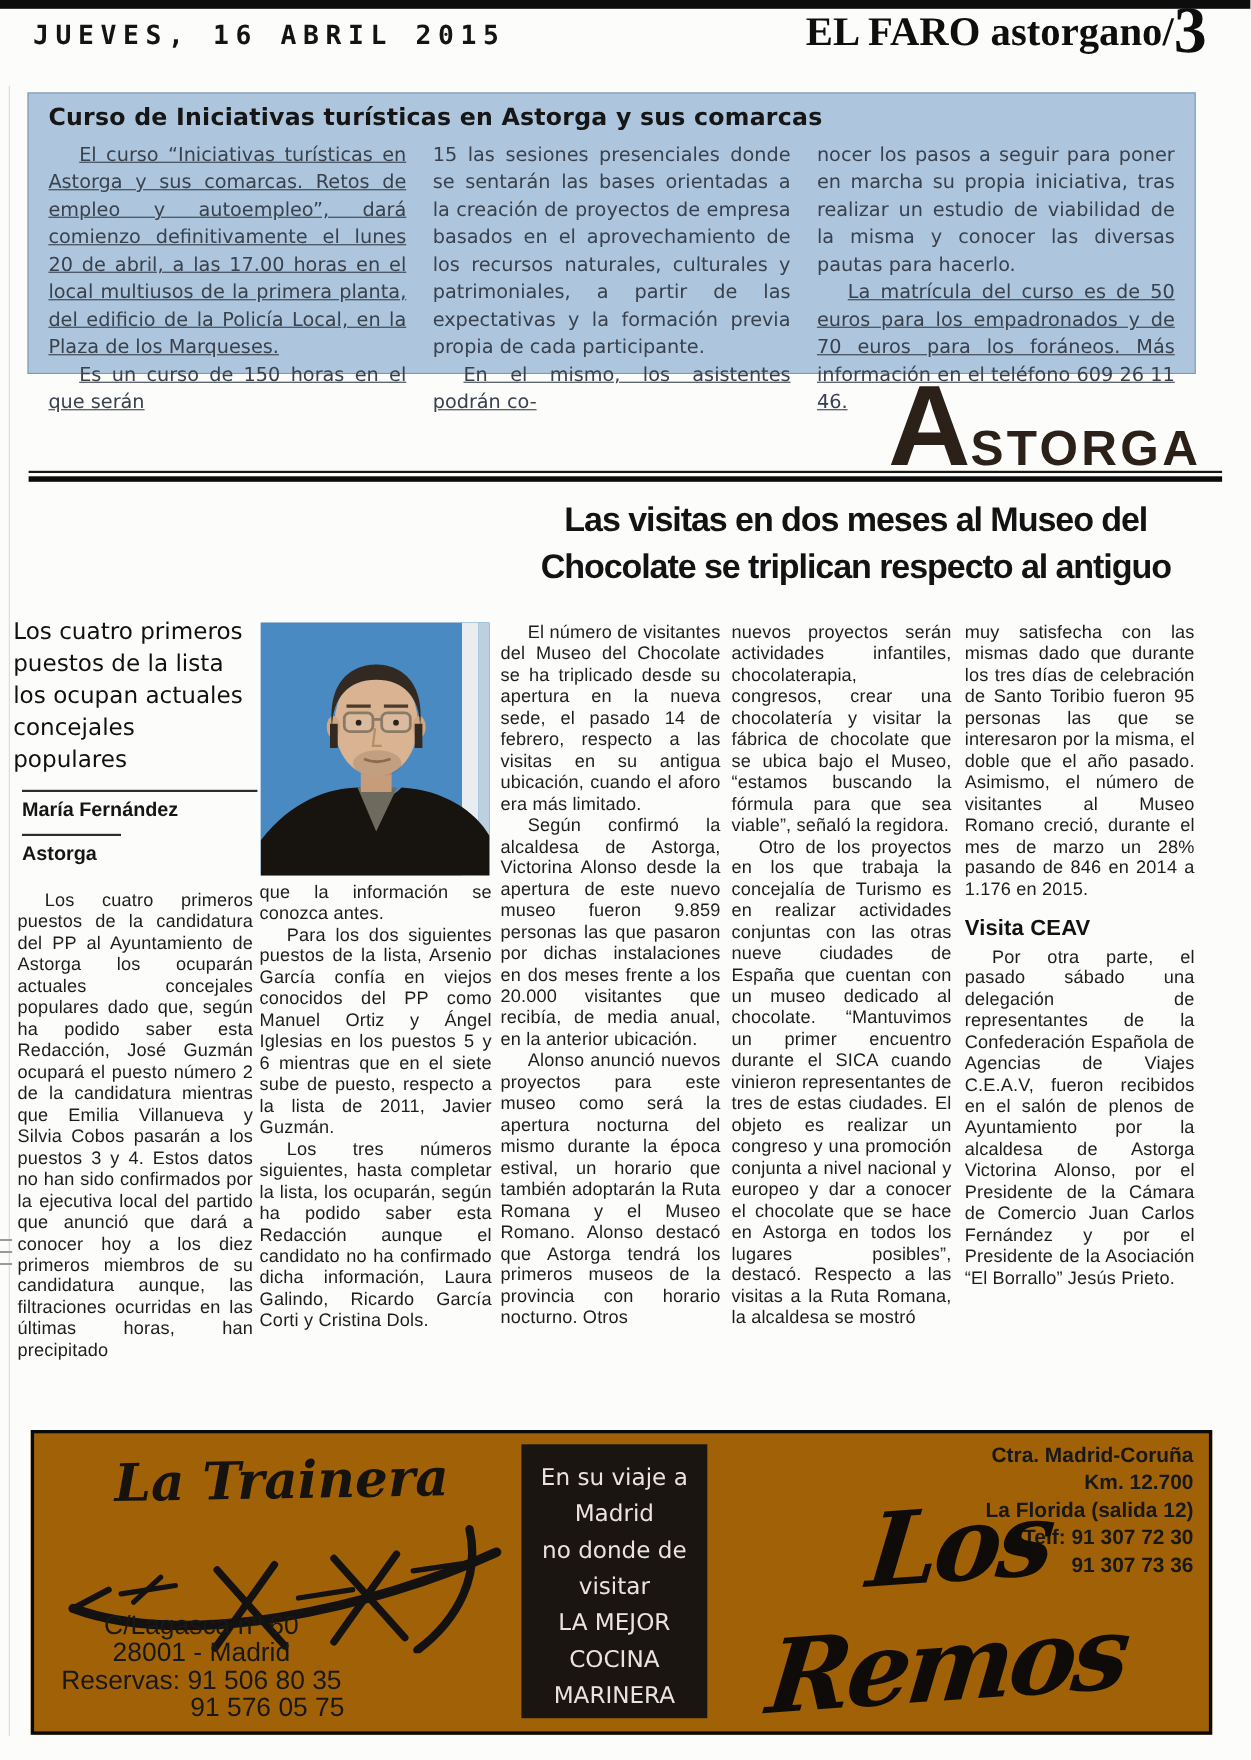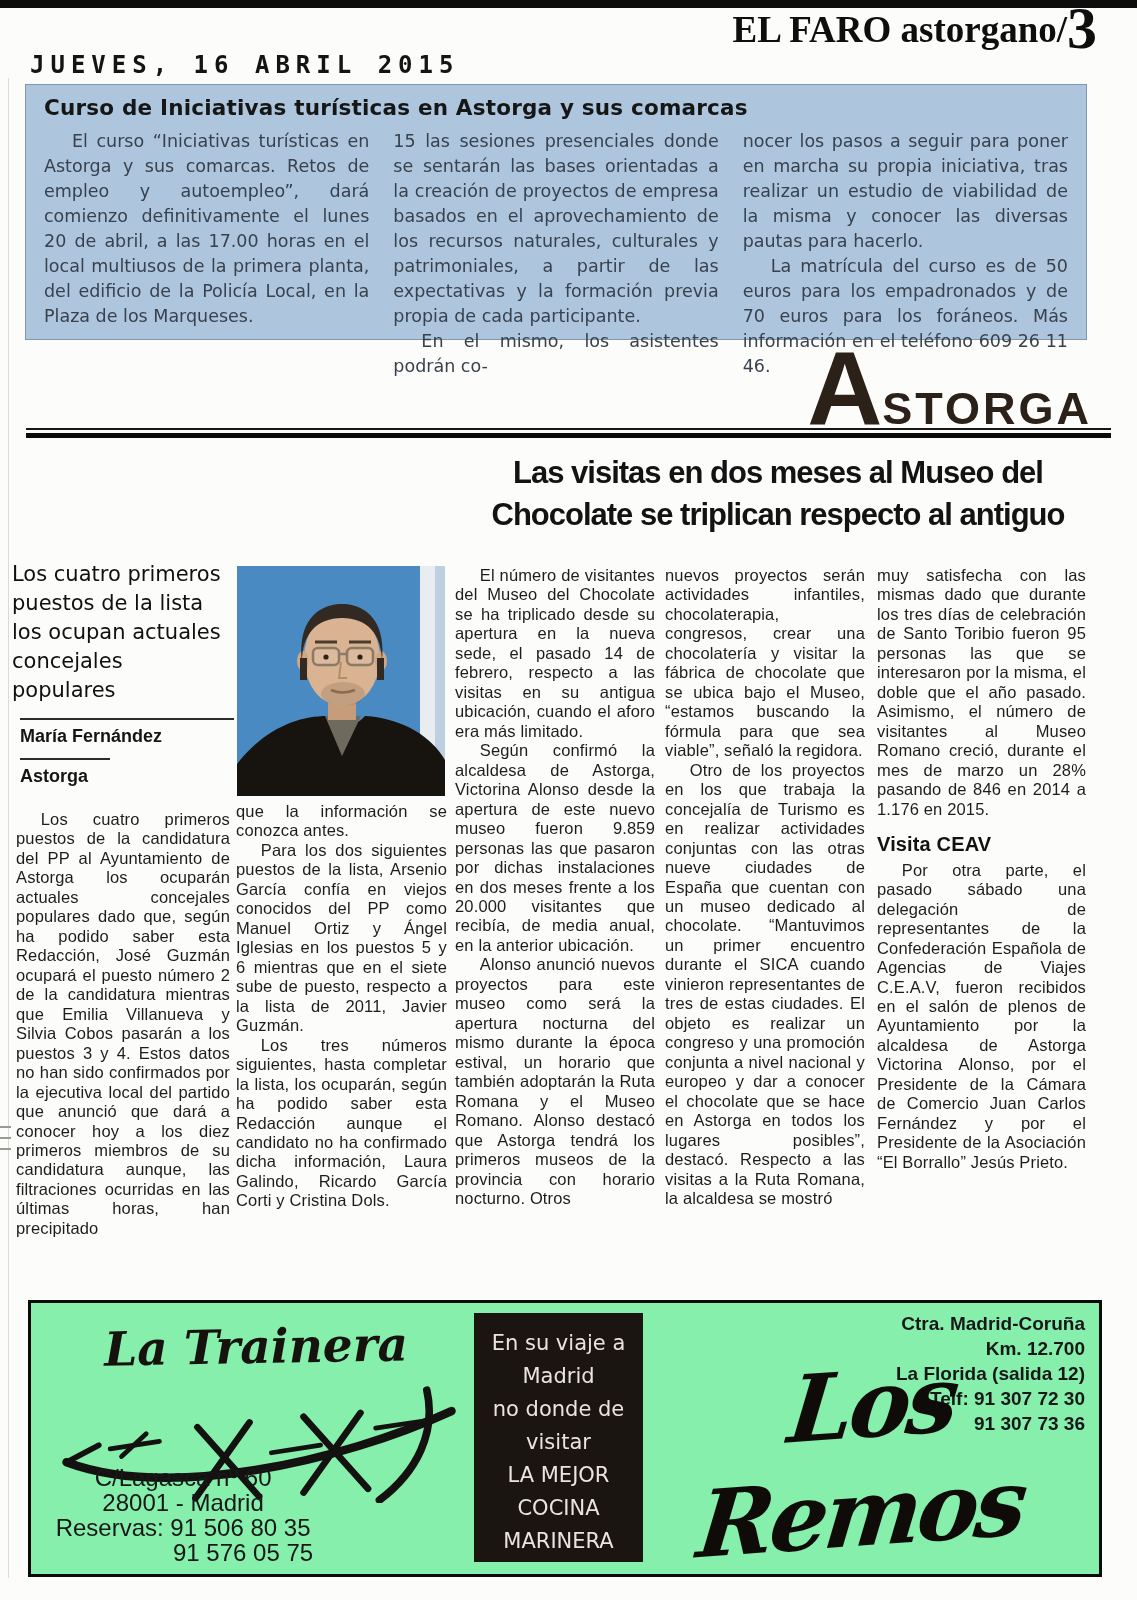--- a/index.html
+++ b/index.html
@@ -6,35 +6,35 @@
   .page{position:relative;width:1137px;height:1600px;background:#fcfcfa;overflow:hidden;
         font-family:"Liberation Sans",sans-serif;color:#1c1c1c;}
 
   .top-bar{position:absolute;left:0;top:0;width:1137px;height:8px;background:#0d0d0d;}
   .edge-line{position:absolute;left:8px;top:78px;width:1px;height:1500px;background:#cdcdc6;opacity:.7;}
   .scan-mark{position:absolute;left:0;top:1126px;width:11px;height:30px;
              background:repeating-linear-gradient(#9a9a95 0 2px,transparent 2px 11px);}
 
   
   .date{position:absolute;left:30px;top:18px;font-family:"DejaVu Sans Mono",monospace;
-        font-weight:bold;font-size:24px;letter-spacing:6px;color:#141414;margin-top:33px;}
+        font-weight:bold;font-size:24px;letter-spacing:6px;color:#141414;}
   .masthead{position:absolute;right:40px;top:8px;font-family:"Liberation Serif",serif;
         font-weight:bold;font-size:37px;color:#0e0e0e;white-space:nowrap;}
   .masthead .pagenum{font-size:60px;line-height:0;vertical-align:-6px;letter-spacing:0;}
 
   
   .course-box{position:absolute;left:25px;top:84px;width:1062px;height:256px;box-sizing:border-box;
         background:#adc6dd;border:1px solid #7e98b0;padding:10px 18px 8px 18px;}
   .course-box h2{margin:0 0 9px 0;font-size:21.5px;font-weight:bold;color:#161616;
         font-family:"DejaVu Sans",sans-serif;letter-spacing:.2px;}
   .course-cols{display:flex;gap:24px;}
   .ccol{flex:1;font-family:"DejaVu Sans",sans-serif;font-size:17.5px;line-height:1.43;
         color:#39414d;text-align:justify;}
   .ccol p{margin:0;}
-  .ccol p.ind{text-indent:1.6em;}
+  .ccol p.ind{text-indent:1.6em;text-decoration:underline;}
 
   
   .astorga{position:absolute;right:45px;top:346px;color:#2b2118;font-family:"Liberation Sans",sans-serif;
         font-weight:bold;white-space:nowrap;}
   .astorga .big-a{font-size:104px;line-height:84px;letter-spacing:0;}
   .astorga .rest{font-size:45px;letter-spacing:3px;}
   .rule-thin{position:absolute;left:26px;top:428px;width:1085px;height:2px;background:#161616;}
   .rule-thick{position:absolute;left:26px;top:433px;width:1085px;height:5px;background:#0b0b0b;}
 
   
@@ -61,21 +61,21 @@
   .col p.ind{text-indent:1.5em;}
   .pp-c1{left:16px;top:810px;width:214px;}
   .pp-c2{left:236px;top:802px;width:211px;}
   .mu-c1{left:455px;top:566px;width:200px;}
   .mu-c2{left:665px;top:566px;width:200px;}
   .mu-c3{left:877px;top:566px;width:209px;}
   .subhead{margin:14px 0 4px 0;font-size:20px;font-weight:bold;color:#121212;text-align:left;}
 
   
   .ad-strip{position:absolute;left:28px;top:1300px;width:1074px;height:277px;box-sizing:border-box;
-       border:3px solid #0a0a0a;background:#86efac;}
+       border:3px solid #0a0a0a;background:#a16207;}
   .trainera-logo{position:absolute;left:30px;top:16px;width:390px;text-align:center;
        font-family:"DejaVu Serif",serif;font-style:italic;font-weight:bold;font-size:47px;
        color:#16120e;transform:rotate(-1deg);}
   .boat{position:absolute;left:18px;top:72px;}
   .trainera-addr{position:absolute;left:22px;top:162px;font-size:24px;font-weight:normal;
        line-height:25px;color:#181818;text-align:center;}
   .trainera-addr .shift{margin-left:120px;}
   .madrid-box{position:absolute;left:443px;top:10px;width:169px;height:249px;background:#1b1512;
        color:#eae4dc;text-align:center;font-family:"DejaVu Sans",sans-serif;font-size:21px;
        line-height:33px;padding-top:14px;box-sizing:border-box;font-weight:400;}
@@ -95,20 +95,21 @@
   <div class="scan-mark"></div>
 
   <div class="date">JUEVES, 16 ABRIL 2015</div>
   <div class="masthead"><span>EL FARO astorgano/</span><span class="pagenum">3</span></div>
 
   <section class="course-box">
     <h2>Curso de Iniciativas turísticas en Astorga y sus comarcas</h2>
     <div class="course-cols">
       <div class="ccol">
         <p class="ind">El curso “Iniciativas turísticas en Astorga y sus comarcas. Retos de empleo y autoempleo”, dará comienzo definitivamente el lunes 20 de abril, a las 17.00 horas en el local multiusos de la primera planta, del edificio de la Policía Local, en la Plaza de los Marqueses.</p>
+        <p class="ind">Es un curso de 150 horas en el que serán</p>
       </div>
       <div class="ccol">
         <p>15 las sesiones presenciales donde se sentarán las bases orientadas a la creación de proyectos de empresa basados en el aprovechamiento de los recursos naturales, culturales y patrimoniales, a partir de las expectativas y la formación previa propia de cada participante.</p>
         <p class="ind">En el mismo, los asistentes podrán co-</p>
       </div>
       <div class="ccol">
         <p>nocer los pasos a seguir para poner en marcha su propia iniciativa, tras realizar un estudio de viabilidad de la misma y conocer las diversas pautas para hacerlo.</p>
         <p class="ind">La matrícula del curso es de 50 euros para los empadronados y de 70 euros para los foráneos. Más información en el teléfono 609 26 11 46.</p>
       </div>
     </div>

